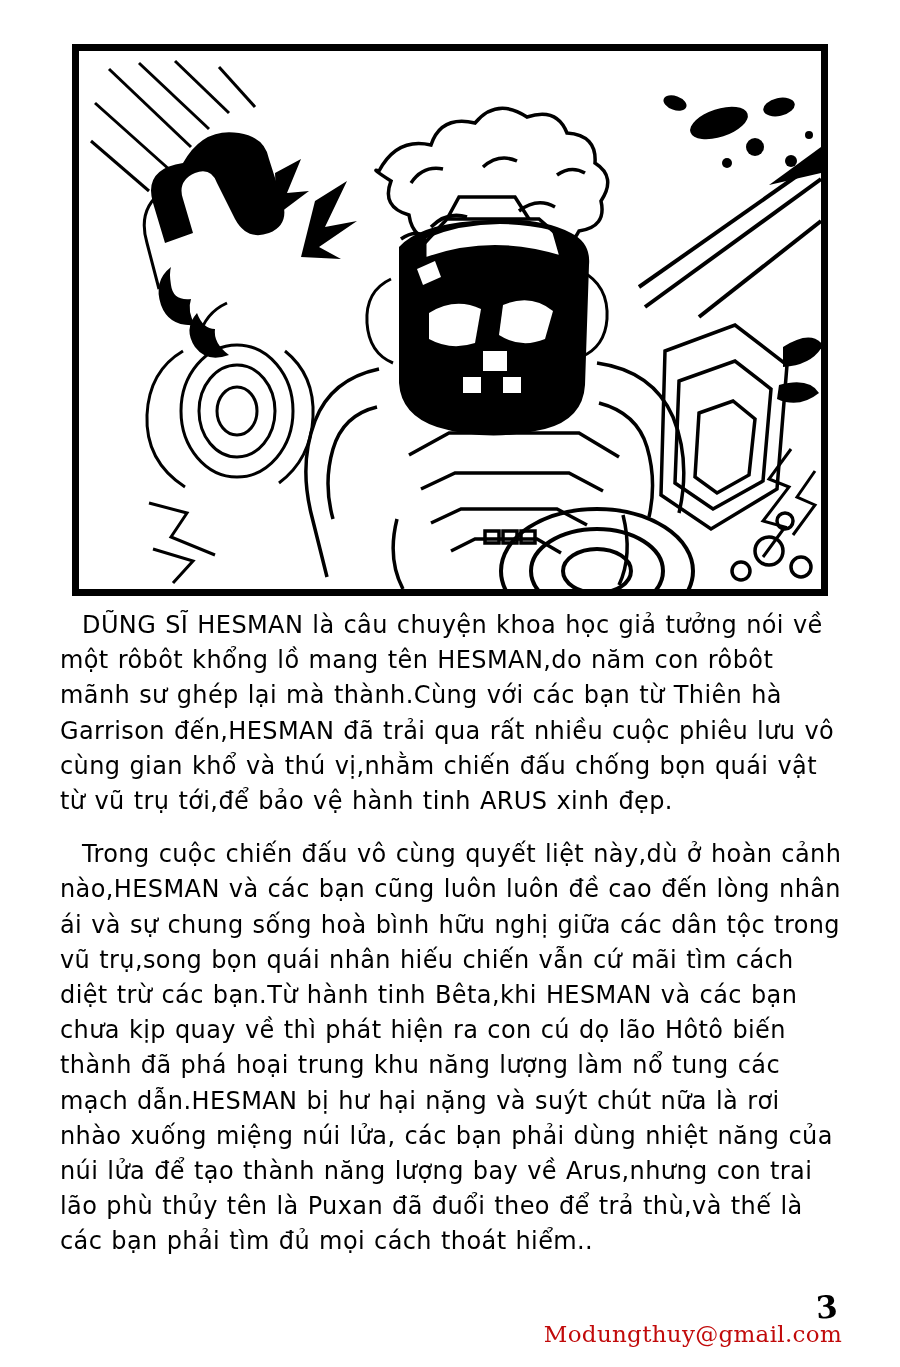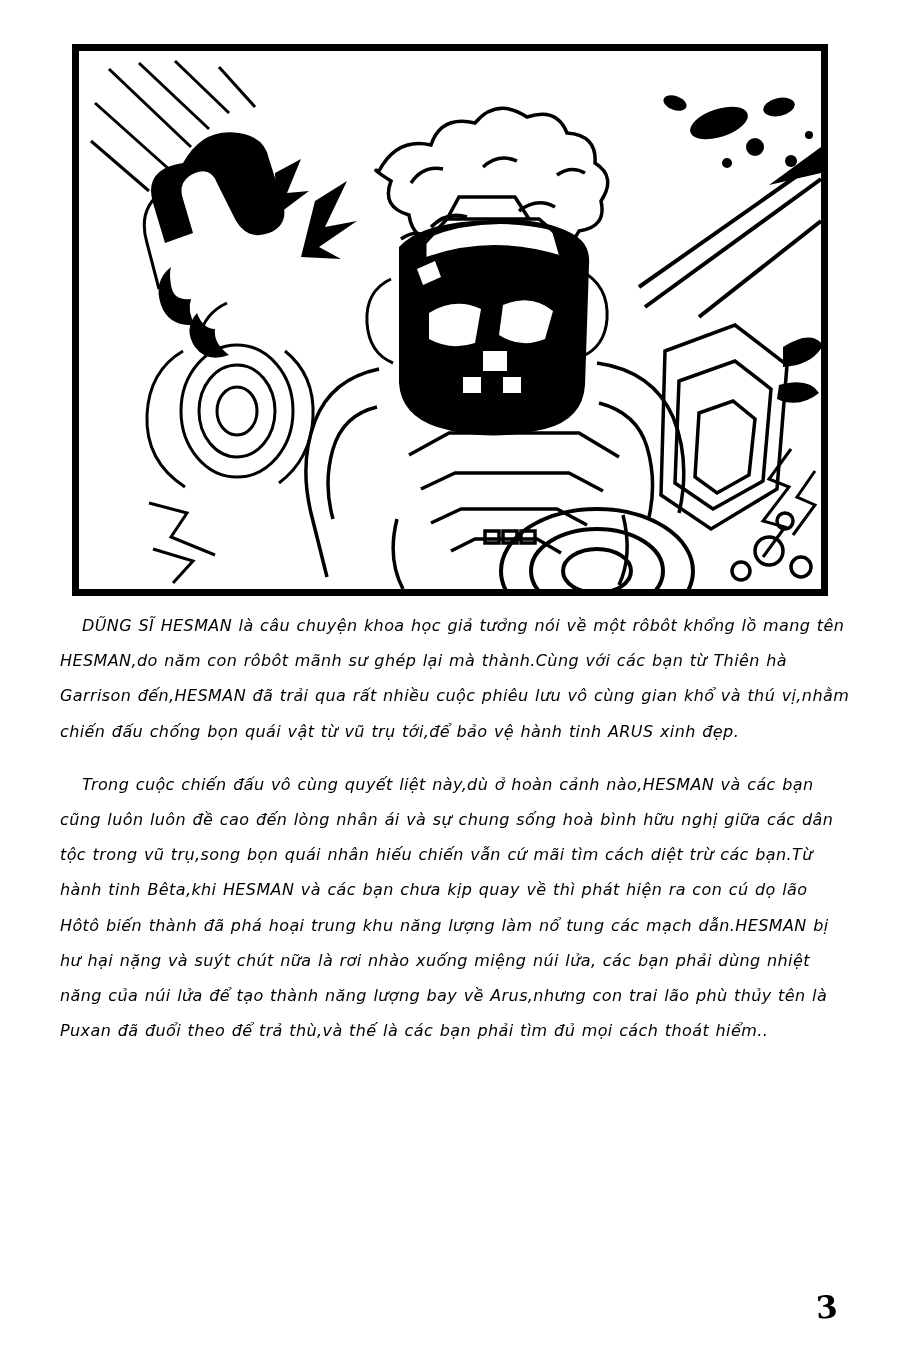--- a/index.html
+++ b/index.html
@@ -39,25 +39,24 @@
   }
 
   
   .bodytext {
     position: absolute;
     left: 60px;
     top: 608px;
     width: 790px;
     color: #000;
     font-family: "DejaVu Sans", sans-serif;
-    font-size: 16px;
+    font-size: 24px;
     line-height: 35.2px;
     letter-spacing: 0.4px;
     word-spacing: 1px;
-    font-style: italic;
   }
   .para {
     margin: 0 0 0 0;
     text-indent: 22px;
     white-space: pre-wrap;
   }
   .para + .para {
     margin-top: 18px;
   }
 
@@ -223,14 +222,15 @@
       </g>
     </svg>
   </div>
 
   <div class="bodytext">
     <p class="para">DŨNG SĨ HESMAN là câu chuyện khoa học giả tưởng nói về một rôbôt khổng lồ mang tên HESMAN,do năm con rôbôt mãnh sư ghép lại mà thành.Cùng với các bạn từ Thiên hà Garrison đến,HESMAN đã trải qua rất nhiều cuộc phiêu lưu vô cùng gian khổ và thú vị,nhằm chiến đấu chống bọn quái vật từ vũ trụ tới,để bảo vệ hành tinh ARUS xinh đẹp.</p>
     <p class="para">Trong cuộc chiến đấu vô cùng quyết liệt này,dù ở hoàn cảnh nào,HESMAN và các bạn cũng luôn luôn đề cao đến lòng nhân ái và sự chung sống hoà bình hữu nghị giữa các dân tộc trong vũ trụ,song bọn quái nhân hiếu chiến vẫn cứ mãi tìm cách diệt trừ các bạn.Từ hành tinh Bêta,khi HESMAN và các bạn chưa kịp quay về thì phát hiện ra con cú dọ lão Hôtô biến thành đã phá hoại trung khu năng lượng làm nổ tung các mạch dẫn.HESMAN bị hư hại nặng và suýt chút nữa là rơi nhào xuống miệng núi lửa, các bạn phải dùng nhiệt năng của núi lửa để tạo thành năng lượng bay về Arus,nhưng con trai lão phù thủy tên là Puxan đã đuổi theo để trả thù,và thế là các bạn phải tìm đủ mọi cách thoát hiểm..</p>
   </div>
 
   <div class="pagenum">3</div>
+  <div class="watermark">Modungthuy@gmail.com</div>
 
 </div>
 
 </body></html>

